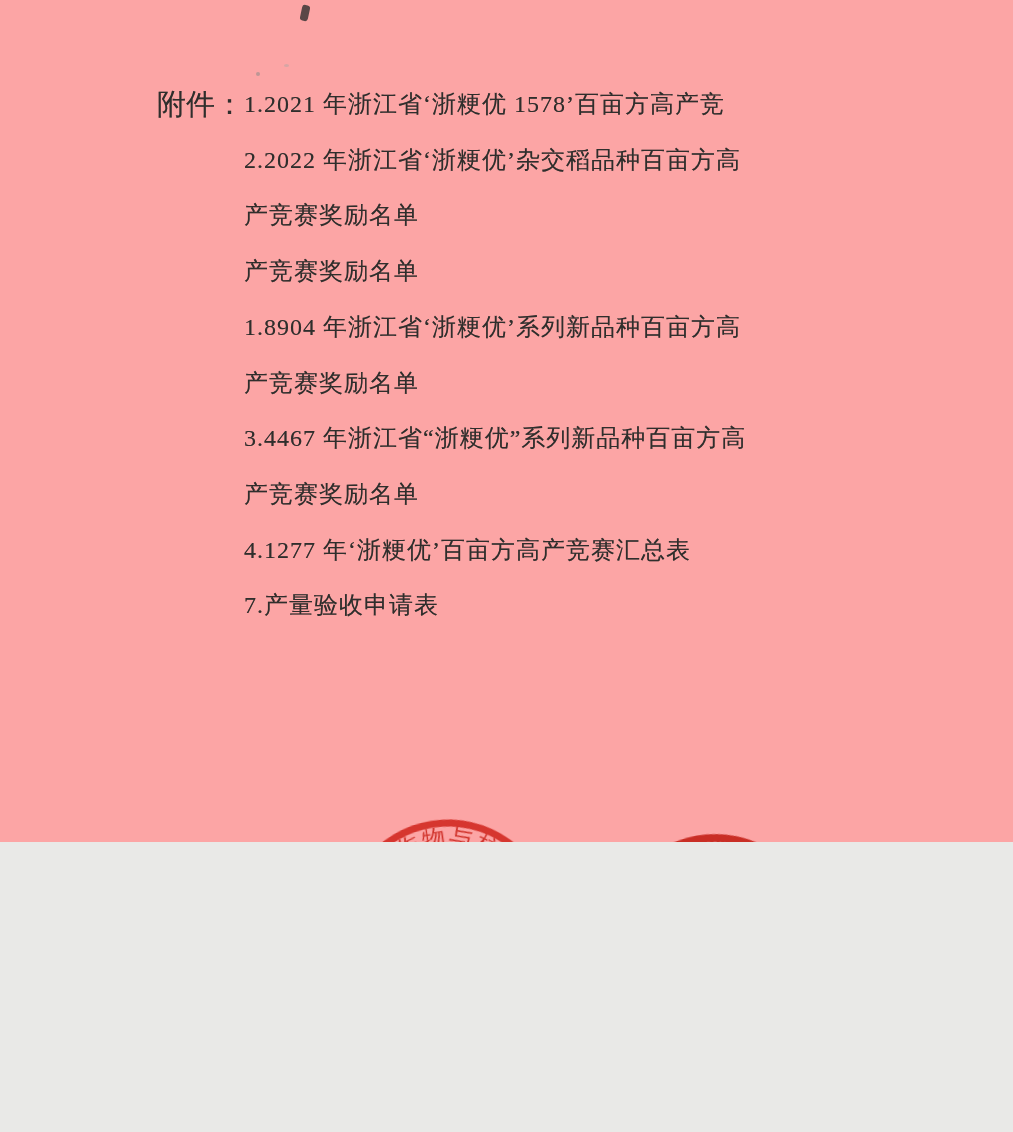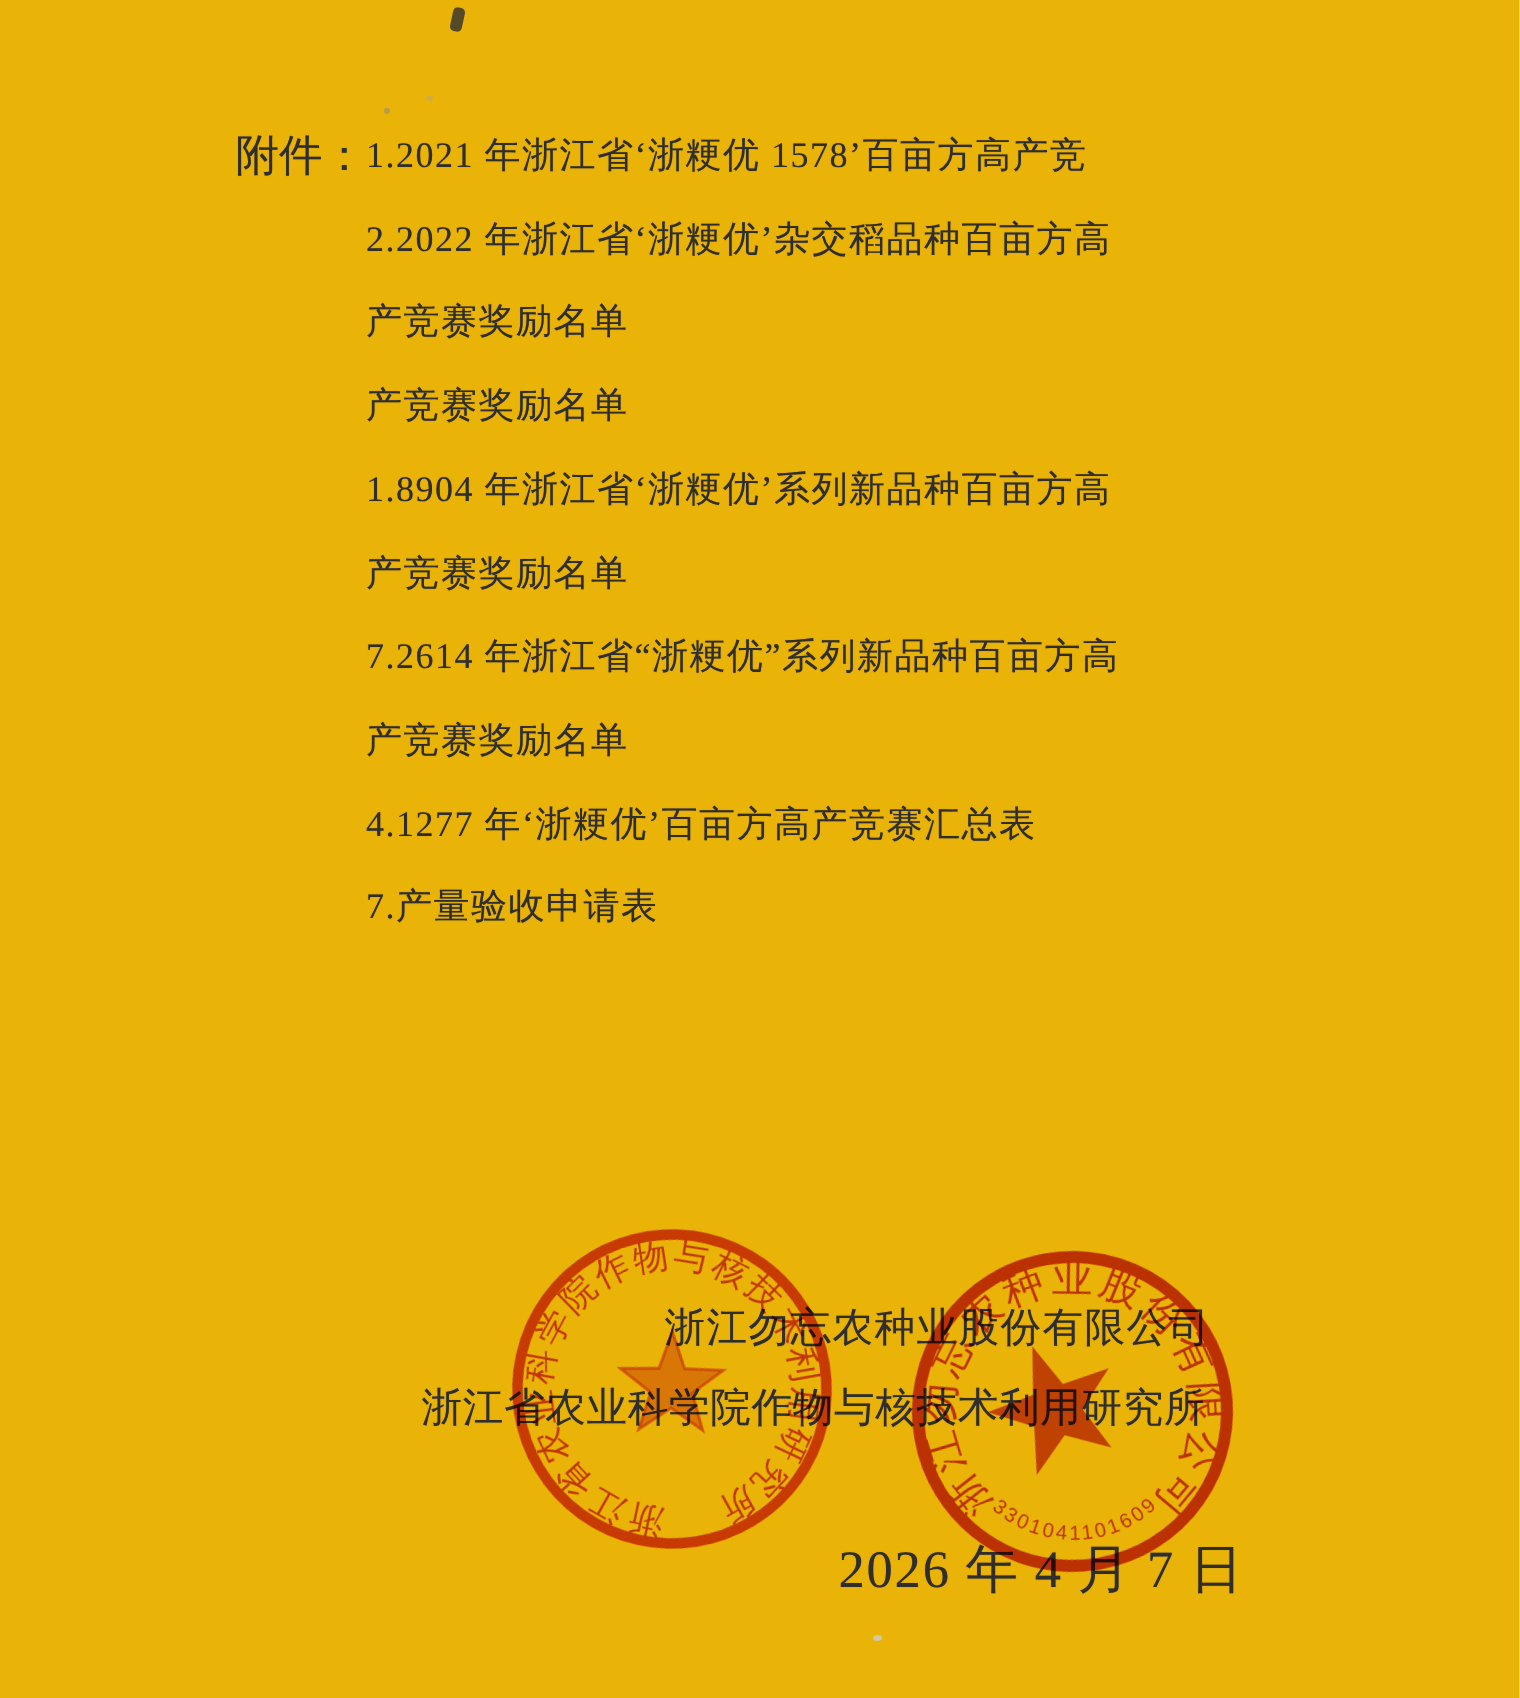--- a/index.html
+++ b/index.html
@@ -1,19 +1,19 @@
 <!DOCTYPE html>
 <html><head>
 <meta charset="utf-8">
 <style>
   html,body{margin:0;padding:0;background:#e9e9e7;}
   .page{
     position:relative;
-    width:1013px;height:1132px;
-    background:#eab308;
+    width:1013px;height:842px;
+    background:#fca5a5;
     overflow:hidden;
     font-family:"Liberation Serif","DejaVu Serif",serif;
     color:#2f2e2c;
   }
   
   .att-label{
     position:absolute;left:157px;top:77px;
     font-size:29px;line-height:55.7px;letter-spacing:0;
     text-shadow:0 0 .6px rgba(55,55,55,.5);
     white-space:nowrap;
@@ -57,21 +57,21 @@
 <div class="page">
 
   <div class="att-label">附件：</div>
   <div class="att-lines">
     <div class="att-line">1.2021 年浙江省‘浙粳优 1578’百亩方高产竞</div>
     <div class="att-line">2.2022 年浙江省‘浙粳优’杂交稻品种百亩方高</div>
     <div class="att-line">产竞赛奖励名单</div>
     <div class="att-line">产竞赛奖励名单</div>
     <div class="att-line">1.8904 年浙江省‘浙粳优’系列新品种百亩方高</div>
     <div class="att-line">产竞赛奖励名单</div>
-    <div class="att-line">7.2614 年浙江省“浙粳优”系列新品种百亩方高</div>
+    <div class="att-line">3.4467 年浙江省“浙粳优”系列新品种百亩方高</div>
     <div class="att-line">产竞赛奖励名单</div>
     <div class="att-line">4.1277 年‘浙粳优’百亩方高产竞赛汇总表</div>
     <div class="att-line">7.产量验收申请表</div>
   </div>
 
   <div class="sig company">浙江勿忘农种业股份有限公司</div>
   <div class="sig institute">浙江省农业科学院作物与核技术利用研究所</div>
   <div class="sig date">2026 年 4 月 7 日</div>
 
   <svg class="stamp stamp-left" width="216" height="216" viewBox="0 0 216 216">

